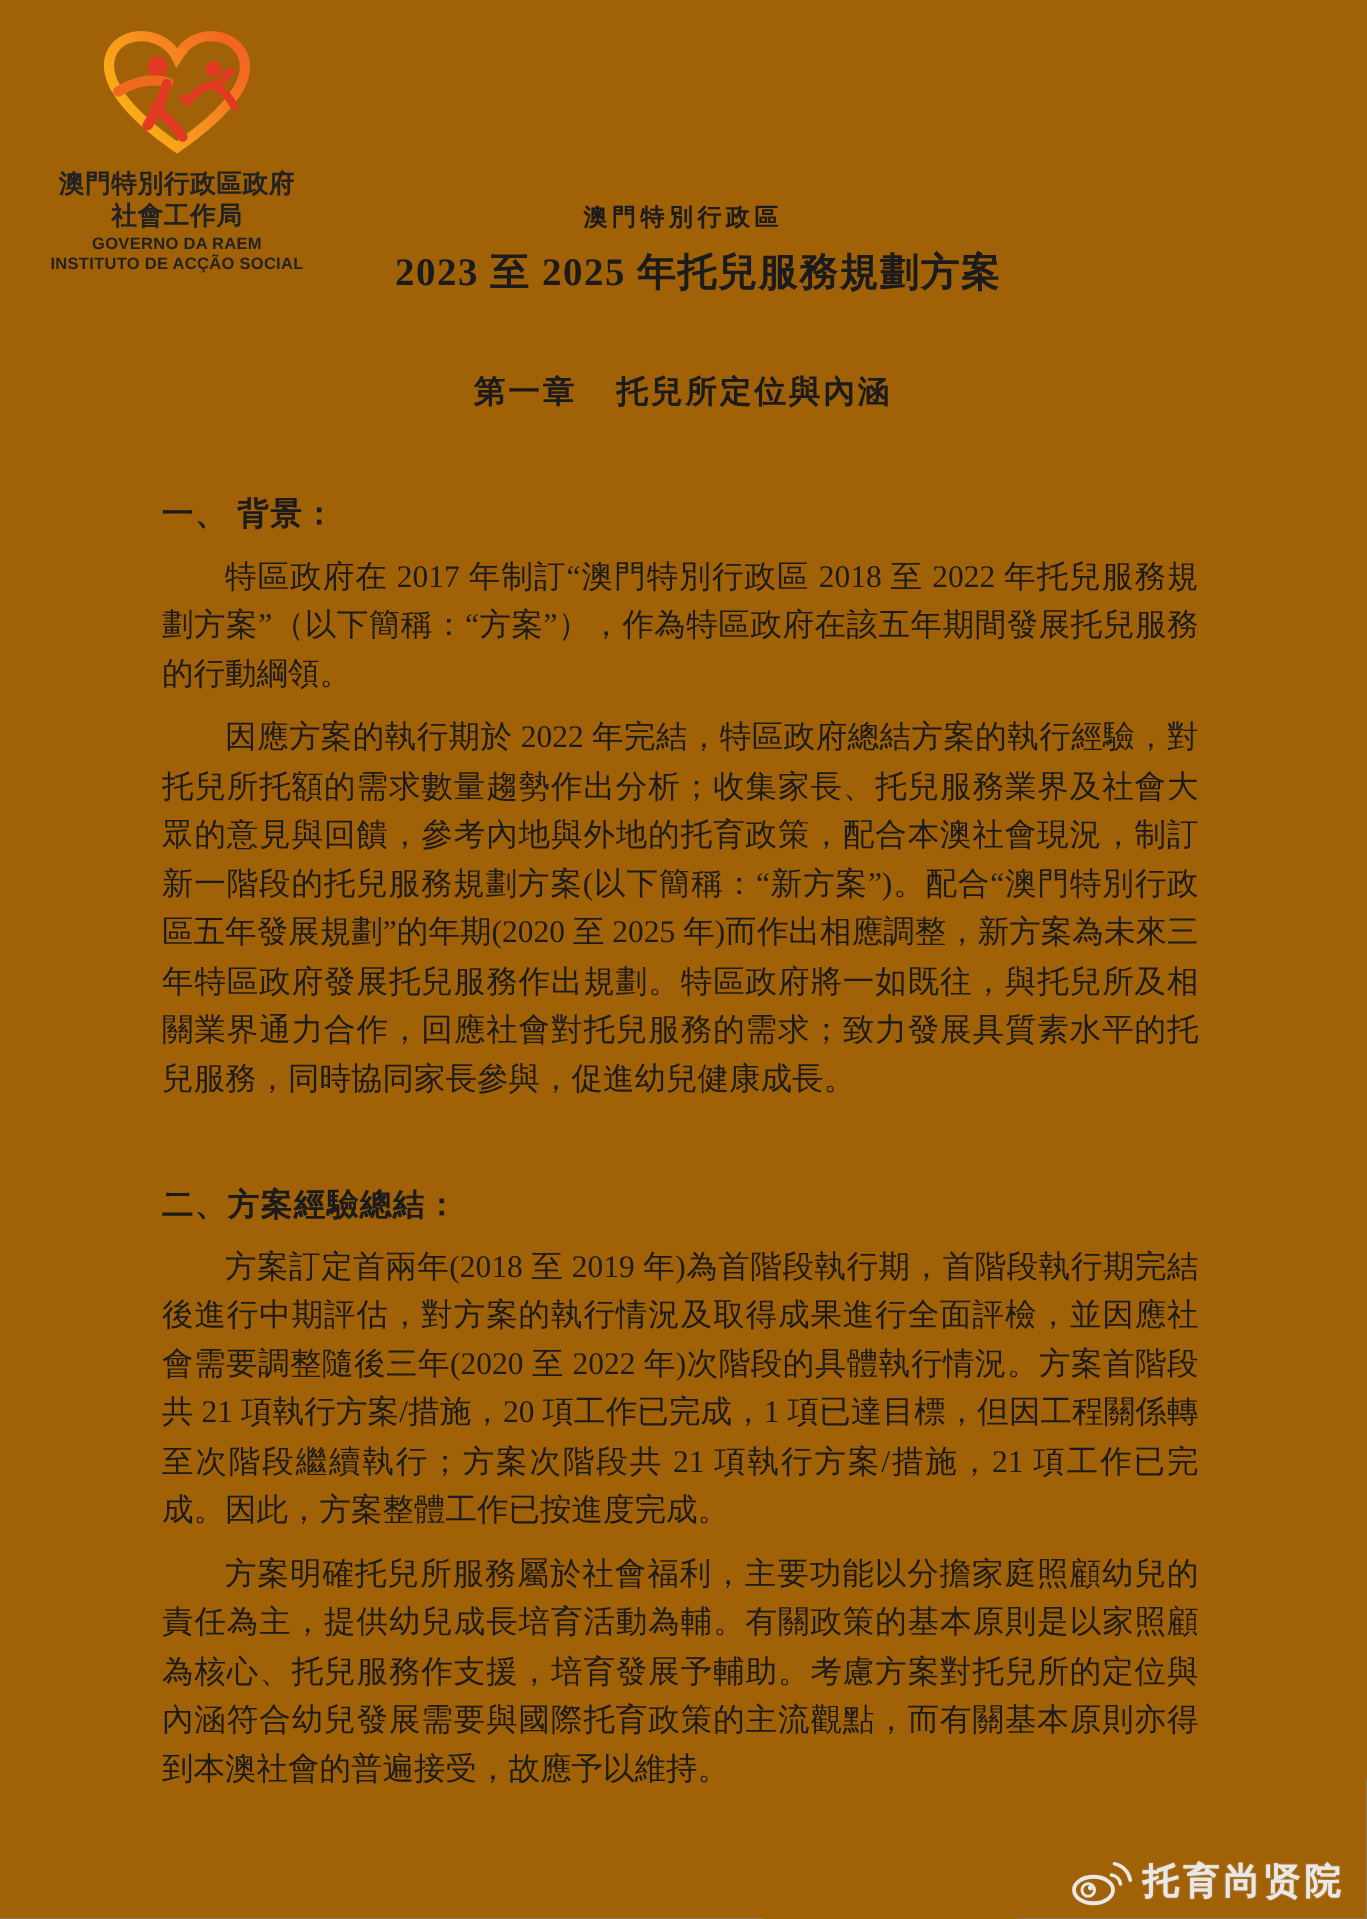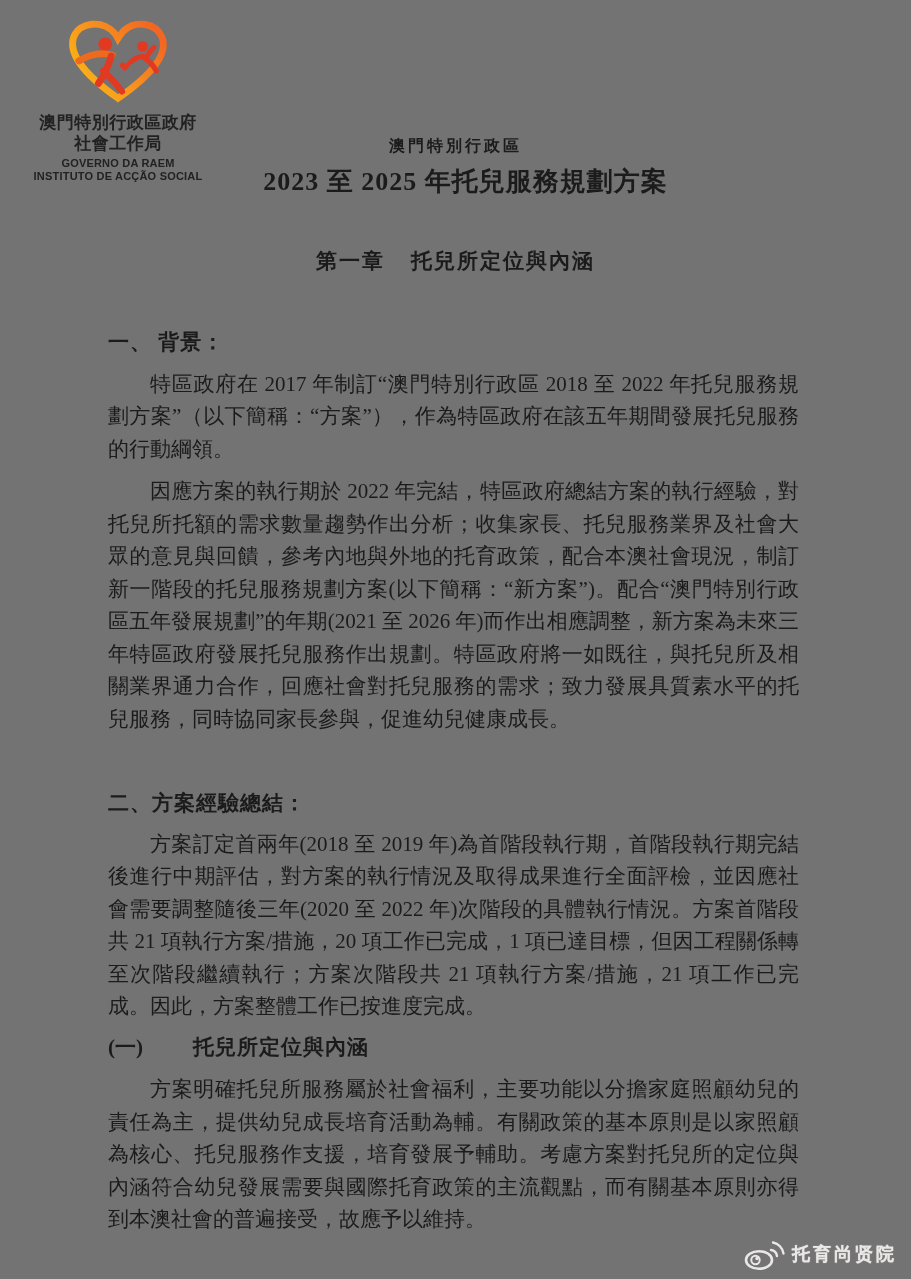--- a/index.html
+++ b/index.html
@@ -1,21 +1,21 @@
 <!DOCTYPE html>
 <html lang="zh-Hant"><head>
 <meta charset="utf-8">
 <style>
   html,body { margin:0; padding:0; background:#888; }
   .page {
     position: relative;
     width: 911px;
     height: 1279px;
     margin: 0 auto;
-    background: #737373;
+    background: #a16207;
     overflow: hidden;
     font-family: "Liberation Serif", "DejaVu Serif", serif;
     color: #1b1b1b;
   }
 
   
   .logo-block {
     position: absolute;
     left: 25px; top: 12px;
     width: 186px;
@@ -98,21 +98,21 @@
   .watermark {
     position: absolute;
     right: 14px; bottom: 8px;
     display: flex;
     align-items: center;
     user-select: none;
   }
   .watermark-text {
     font-family: "Liberation Sans", "DejaVu Sans", sans-serif;
     font-weight: 700;
-    font-size: 18px;
+    font-size: 24px;
     letter-spacing: 3px;
     color: #eae7e7;
     text-shadow: 0 0 1px #e0dcdc;
     margin-left: 6px;
     white-space: nowrap;
   }
 </style>
 </head>
 <body>
 
@@ -157,29 +157,26 @@
   <div class="chapter">
     <span class="chapter-number">第一章</span><span class="chapter-title">托兒所定位與內涵</span>
   </div>
 
   <div class="content">
 
     <h2 class="sec-heading">一、 背景：</h2>
 
     <p class="p-after-heading">特區政府在 2017 年制訂“澳門特別行政區 2018 至 2022 年托兒服務規劃方案”（以下簡稱：“方案”），作為特區政府在該五年期間發展托兒服務的行動綱領。</p>
 
-    <p class="p-follow">因應方案的執行期於 2022 年完結，特區政府總結方案的執行經驗，對托兒所托額的需求數量趨勢作出分析；收集家長、托兒服務業界及社會大眾的意見與回饋，參考內地與外地的托育政策，配合本澳社會現況，制訂新一階段的托兒服務規劃方案(以下簡稱：“新方案”)。配合“澳門特別行政區五年發展規劃”的年期(2021 至 2026 年)而作出相應調整，新方案為未來三年特區政府發展托兒服務作出規劃。特區政府將一如既往，與托兒所及相關業界通力合作，回應社會對托兒服務的需求；致力發展具質素水平的托兒服務，同時協同家長參與，促進幼兒健康成長。</p>
+    <p class="p-follow">因應方案的執行期於 2022 年完結，特區政府總結方案的執行經驗，對托兒所托額的需求數量趨勢作出分析；收集家長、托兒服務業界及社會大眾的意見與回饋，參考內地與外地的托育政策，配合本澳社會現況，制訂新一階段的托兒服務規劃方案(以下簡稱：“新方案”)。配合“澳門特別行政區五年發展規劃”的年期(2020 至 2025 年)而作出相應調整，新方案為未來三年特區政府發展托兒服務作出規劃。特區政府將一如既往，與托兒所及相關業界通力合作，回應社會對托兒服務的需求；致力發展具質素水平的托兒服務，同時協同家長參與，促進幼兒健康成長。</p>
 
     <h2 class="sec-heading gap-top">二、方案經驗總結：</h2>
 
     <p class="p-after-heading2">方案訂定首兩年(2018 至 2019 年)為首階段執行期，首階段執行期完結後進行中期評估，對方案的執行情況及取得成果進行全面評檢，並因應社會需要調整隨後三年(2020 至 2022 年)次階段的具體執行情況。方案首階段共 21 項執行方案/措施，20 項工作已完成，1 項已達目標，但因工程關係轉至次階段繼續執行；方案次階段共 21 項執行方案/措施，21 項工作已完成。因此，方案整體工作已按進度完成。</p>
 
-    <h3 class="sub-heading">
-      <span class="sub-number">(一)</span><span class="sub-title">托兒所定位與內涵</span>
-    </h3>
 
     <p class="p-after-sub">方案明確托兒所服務屬於社會福利，主要功能以分擔家庭照顧幼兒的責任為主，提供幼兒成長培育活動為輔。有關政策的基本原則是以家照顧為核心、托兒服務作支援，培育發展予輔助。考慮方案對托兒所的定位與內涵符合幼兒發展需要與國際托育政策的主流觀點，而有關基本原則亦得到本澳社會的普遍接受，故應予以維持。</p>
 
   </div>
 
   <div class="watermark">
     <svg width="42" height="34" viewBox="0 0 42 34" aria-hidden="true">
       <ellipse cx="15" cy="23" rx="13" ry="8.8" fill="none" stroke="#eae7e7" stroke-width="2.6"></ellipse>
       <circle cx="11.5" cy="23" r="4.2" fill="none" stroke="#eae7e7" stroke-width="2"></circle>
       <circle cx="13" cy="21.5" r="1.7" fill="#eae7e7"></circle>

